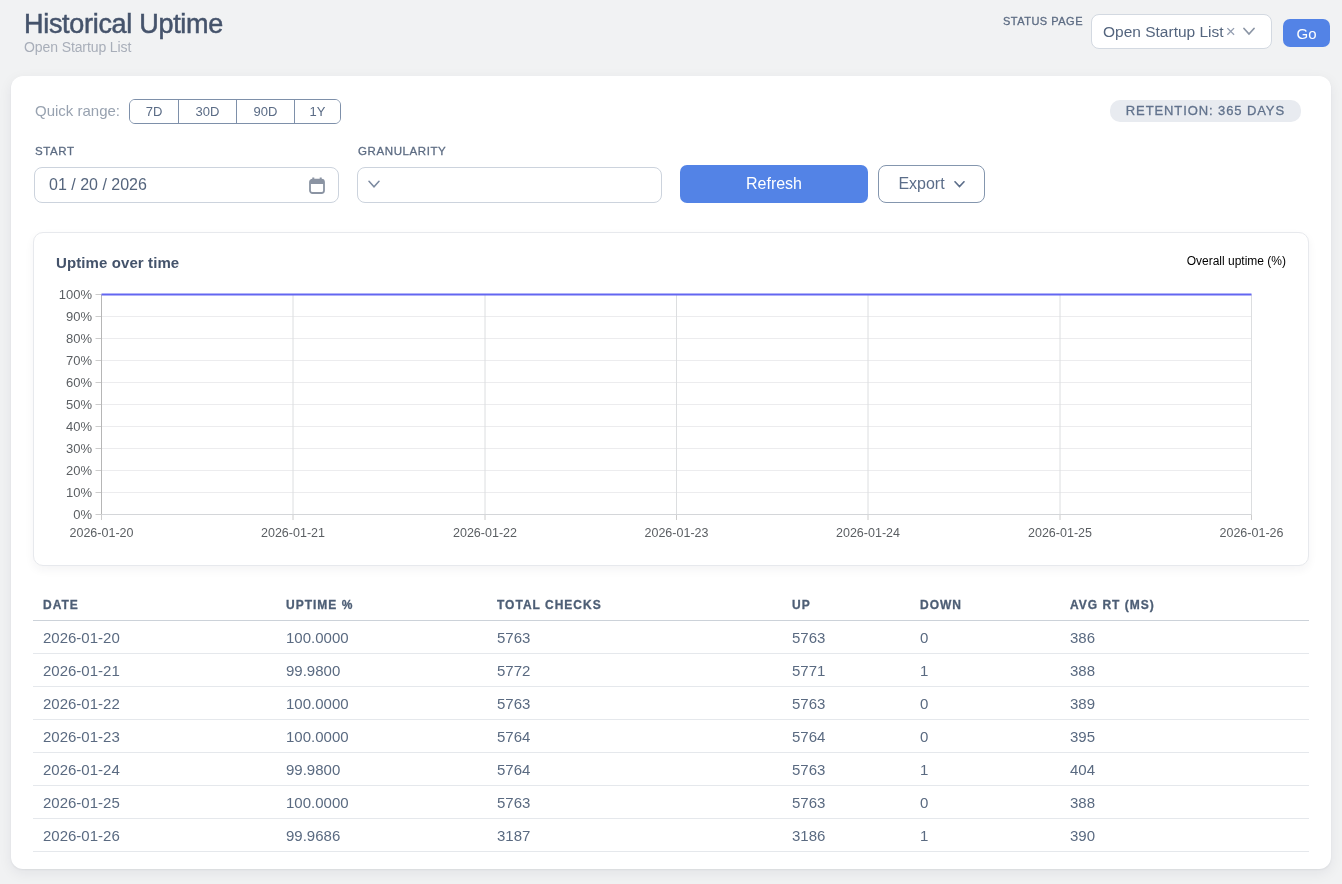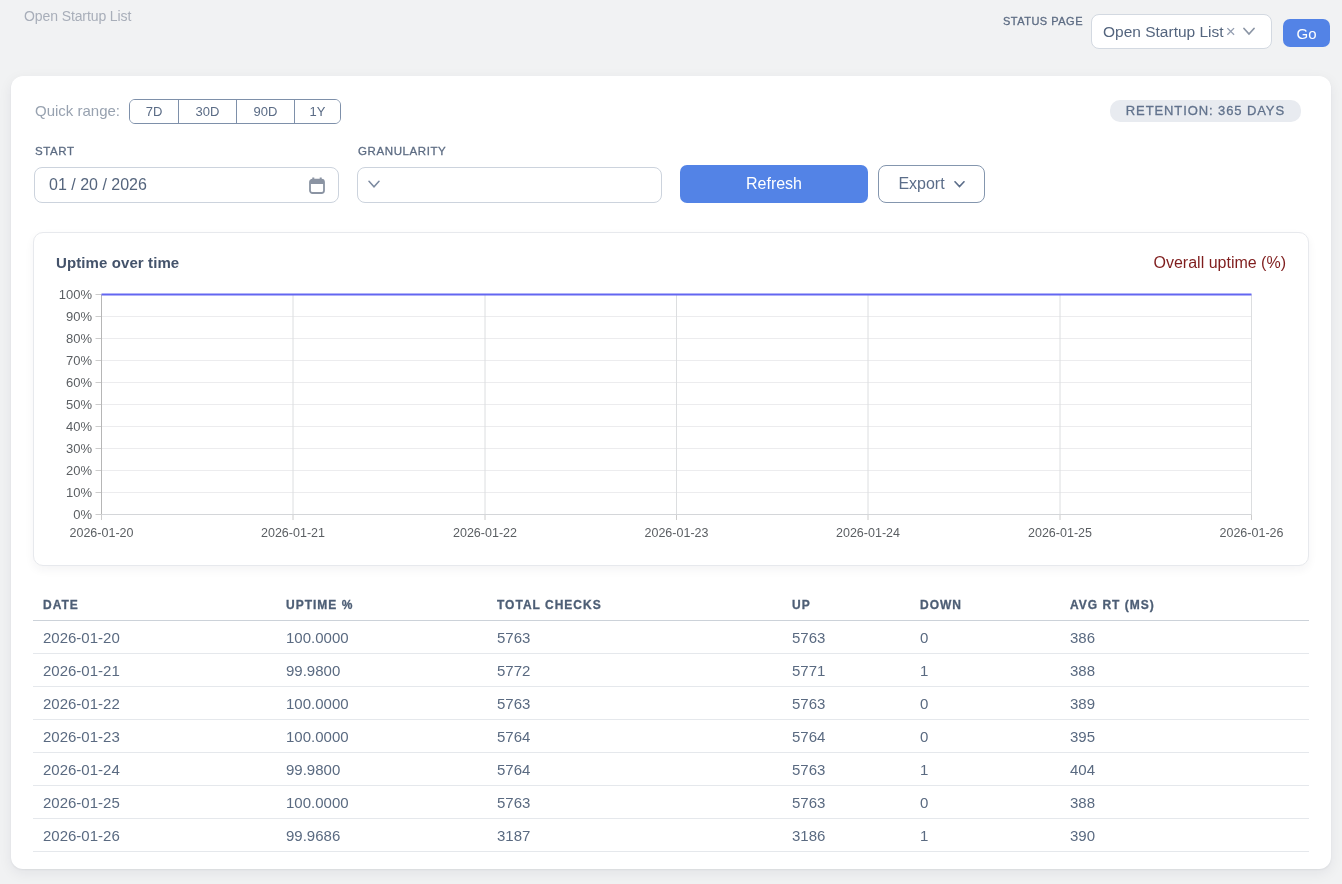--- a/index.html
+++ b/index.html
@@ -67,34 +67,35 @@
   border-radius:8px; color:#5b6d89; font-family:"Liberation Sans", sans-serif; font-size:16px;
   display:flex; align-items:center; justify-content:center;
 }
 
 .chart-card {
   position:absolute; left:22px; top:156px; width:1276px; height:334px;
   border:1px solid #e7e9ed; border-radius:10px; background:#fff; box-shadow:0 4px 10px rgba(30,40,60,.05);
 }
 .chart-head { display:flex; justify-content:space-between; padding:21px 22px 0 22px; }
 .chart-title { font-size:15px; font-weight:700; color:#44536b; letter-spacing:0.1px; }
-.chart-sub { font-size:16px; color:#7f1d1d; }
+.chart-sub { font-size:12px; color:#000000; }
 
 .tablewrap { position:absolute; left:22px; top:505px; width:1276px; }
 table { width:100%; border-collapse:collapse; table-layout:fixed; }
 th {
   text-align:left; font-size:12px; font-weight:700; -webkit-text-stroke:0.3px #4d5e75; color:#4d5e75; letter-spacing:1px;
   padding:17px 0 8px 10px; border-bottom:1px solid #ccd2d9;
 }
 td { font-size:15px; color:#5a6a81; padding:0 0 0 10px; height:33px; border-bottom:1px solid #e5e8ec; }
 </style>
 </head>
 <body>
 <div class="topbar">
   <div>
+    <div class="t-title">Historical Uptime</div>
     <div class="t-sub">Open Startup List</div>
   </div>
   <div class="controls">
     <span class="sp-label">STATUS PAGE</span>
     <div class="sp-select">
         <span>Open Startup List</span>
         <span class="x">×</span>
       <svg class="chev" width="12" height="9" viewBox="0 0 12 9">
           <path d="M1 1.5 L6 7 L11 1.5" fill="none" stroke="#8b95a5" stroke-width="1.7" stroke-linecap="round"></path>
         </svg>

